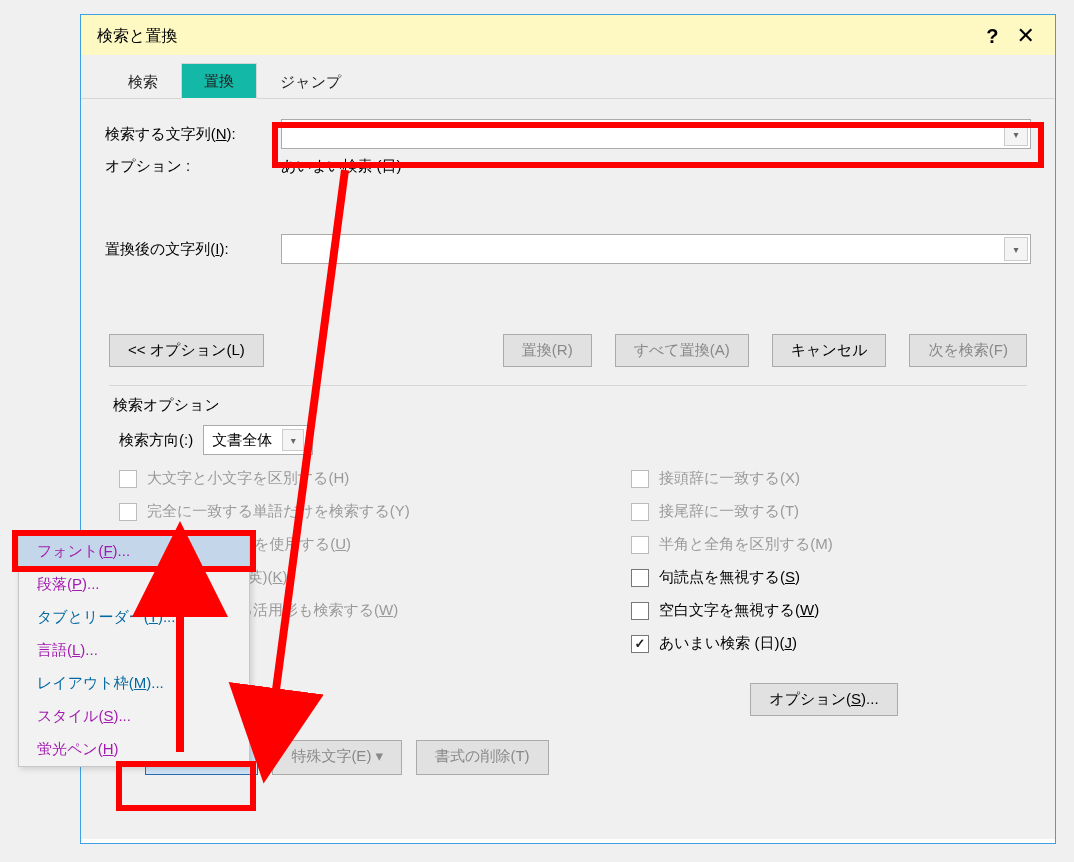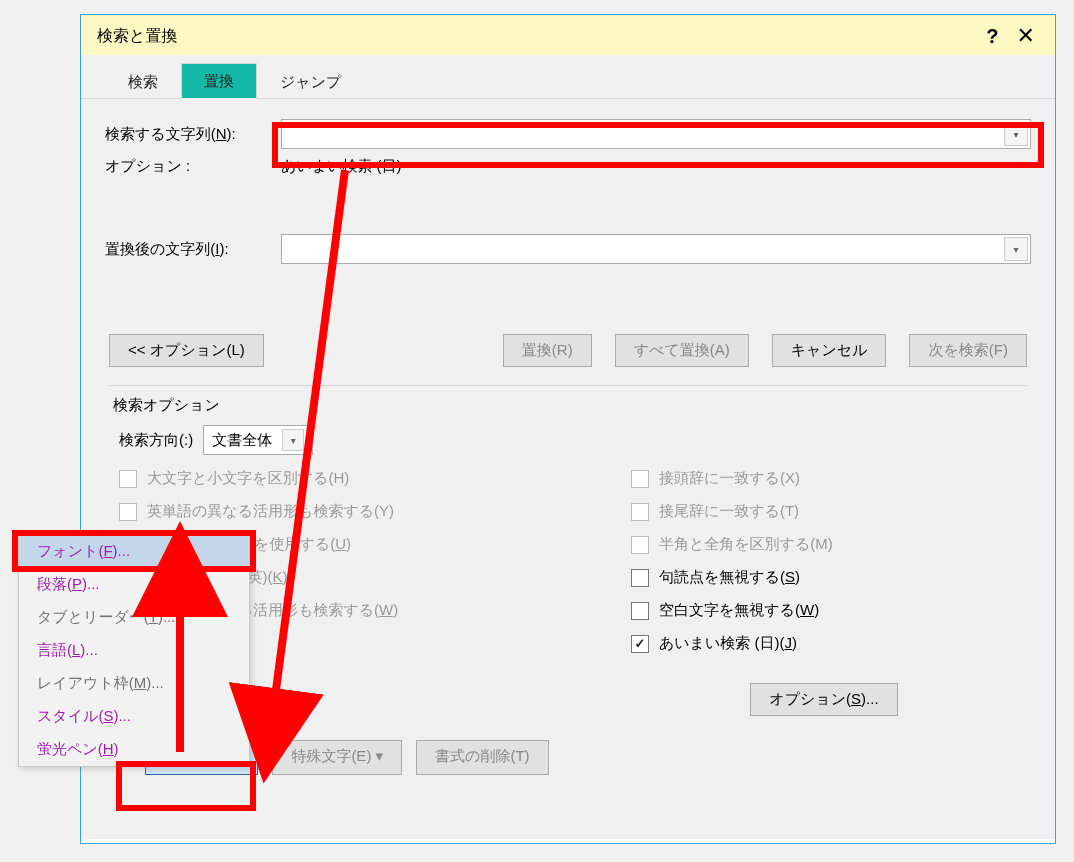--- a/index.html
+++ b/index.html
@@ -150,21 +150,21 @@
       border: 1px solid #c7c7c7;
       box-shadow: 2px 2px 6px rgba(0,0,0,0.15);
       z-index: 5;
     }
     .menu-item {
       padding: 7px 18px;
       font-size: 15px;
       color: #a21caf;
     }
     .menu-item.hover { background: #c4d7ea; }
-    .menu-item.disabled { color: #737373; }
+    .menu-item.disabled { color: #0369a1; }
     .redbox {
       position: absolute;
       border: 6px solid #ff0000;
       pointer-events: none;
       z-index: 10;
     }
     .arrow-svg { position: absolute; z-index: 8; pointer-events: none; }
   </style>
 </head>
 <body>
@@ -228,21 +228,21 @@
           </div>
         </div>
         <div class="checks-wrap">
           <div class="checks-col" style="flex:1.1;">
             <label class="chk disabled">
                 <span class="chkbox"></span>
                 <span>大文字と小文字を区別する(H)</span>
               </label>
             <label class="chk disabled">
                 <span class="chkbox"></span>
-                <span>英単語の異なる活用形も検索する(Y)</span>
+                <span>完全に一致する単語だけを検索する(Y)</span>
               </label>
             <label class="chk disabled">
                 <span class="chkbox"></span>
                 <span><span>ワイルドカードを使用する(</span><span class="ul">U</span><span>)</span></span>
               </label>
             <label class="chk disabled">
                 <span class="chkbox"></span>
                 <span><span>あいまい検索 (英)(</span><span class="ul">K</span><span>)</span></span>
               </label>
             <label class="chk disabled">

